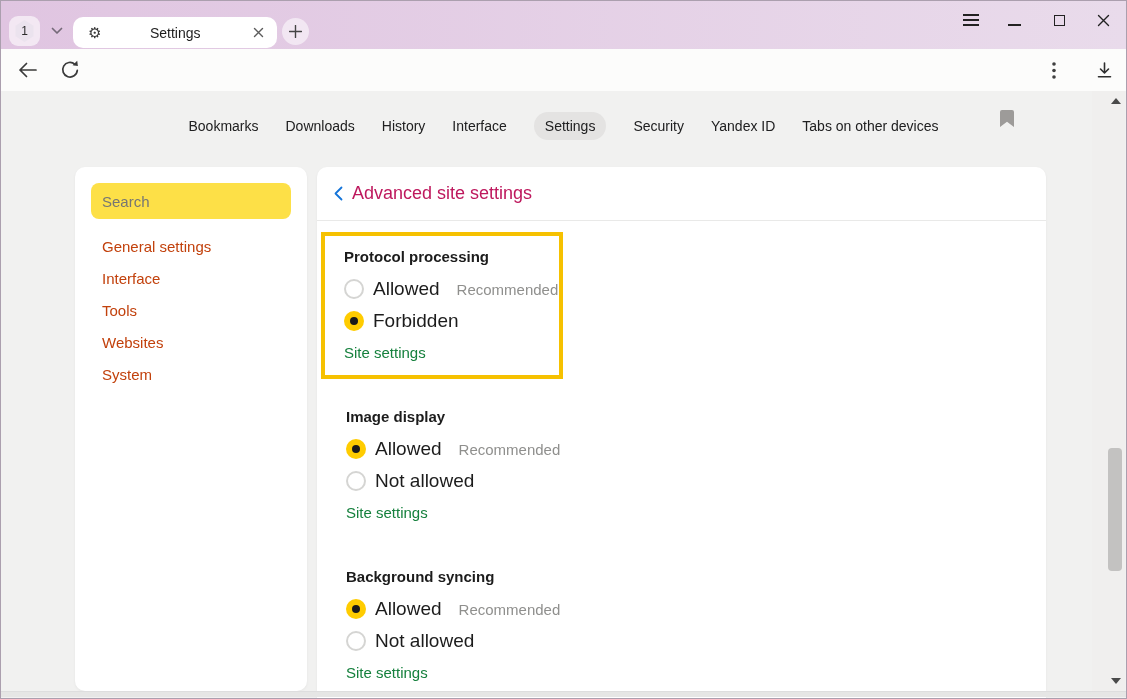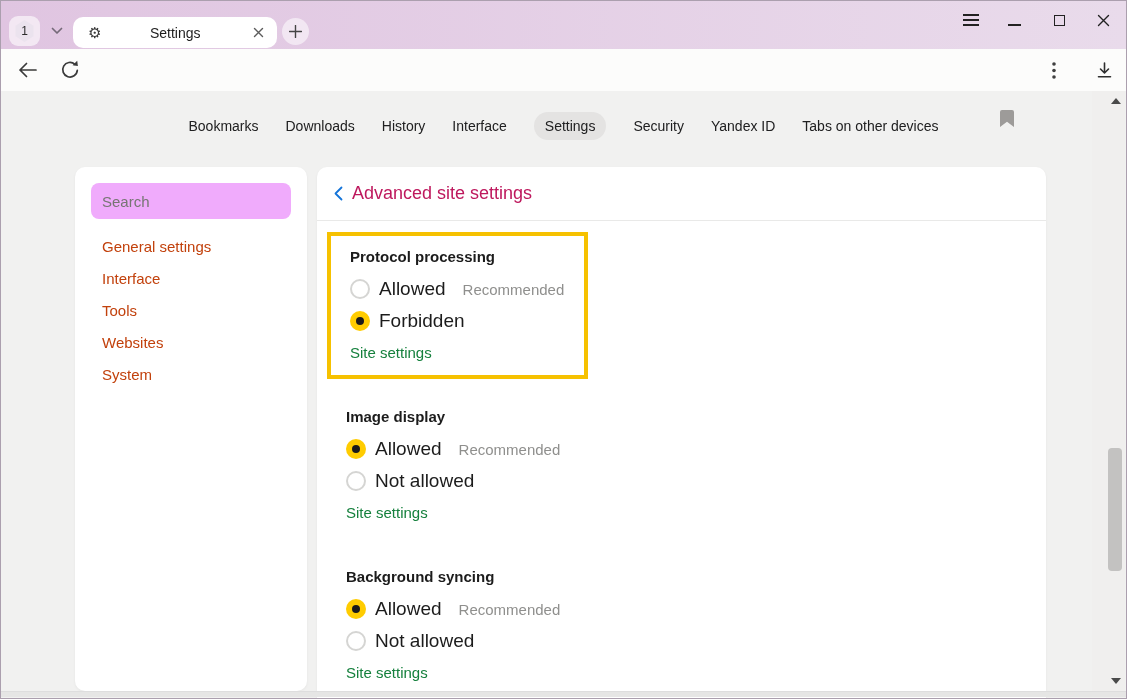--- a/index.html
+++ b/index.html
@@ -55,36 +55,36 @@
 
   
   .page { position:absolute; left:0; top:90px; width:100%; height:609px; background:#f1f1f0;text-decoration:underline; }
   .nav-row { position:absolute; left:0; top:21px; width:100%; display:flex;
     justify-content:center; align-items:center; gap:27px; font-size:14px; color:#202021; }
   .nav-item { cursor:pointer; padding:6px 0; }
   .nav-item.active { background:#e4e3e2; border-radius:15px; padding:6px 11px; }
 
   .sidebar-card { position:absolute; left:74px; top:76px; width:232px; height:524px;
     background:#fff; border-radius:10px; box-shadow:0 1px 3px rgba(0,0,0,.05); }
-  .search-box { margin:16px 16px 0 16px; height:36px; background:#f0abfc; border-radius:8px; display:flex; }
+  .search-box { margin:16px 16px 0 16px; height:36px; background:#fde047; border-radius:8px; display:flex; }
   .search-box input { width:100%; border:none; outline:none; background:transparent;
     font-family:"Liberation Sans",sans-serif; font-size:15px; color:#333; padding:0 11px; }
   .search-box input::placeholder { color:#767673; opacity:1; }
   .side-list { margin-top:11px; }
   .side-item { height:32px; display:flex; align-items:center; padding-left:27px;
     font-size:15px; color:#c2410c; cursor:pointer; }
 
   .main-card { position:absolute; left:316px; top:76px; width:729px; height:620px;
     background:#fff; border-radius:10px; box-shadow:0 1px 3px rgba(0,0,0,.05); }
   .main-header { height:54px; border-bottom:1px solid #e9e9e8; display:flex;
     align-items:center; padding-left:17px; cursor:pointer; }
   .main-header-title { margin-left:9px; font-size:18px; color:#be185d; }
   .main-body { padding-top:11px; }
 
-  .highlight-box { margin-left:10px; width:261px; border:4px solid #f6c100;
+  .highlight-box { margin-left:4px; width:242px; border:4px solid #f6c100;
     padding:12px 0 13px 19px; }
   .section { padding-left:29px; }
   .sec-gap-1 { margin-top:29px; }
   .sec-gap-2 { margin-top:46px; }
   .sec-title { font-size:15px; font-weight:bold; color:#1c1c1c; line-height:18px; }
   .opt-rows { margin-top:7px; }
   .opt-row { height:32px; display:flex; align-items:center; cursor:pointer; }
   .radio { width:20px; height:20px; border-radius:50%; margin-right:9px; position:relative; flex:none; }
   .radio.off { background:#fff; border:2px solid #d5d5d3; }
   .radio.on { background:#ffcc00; }

